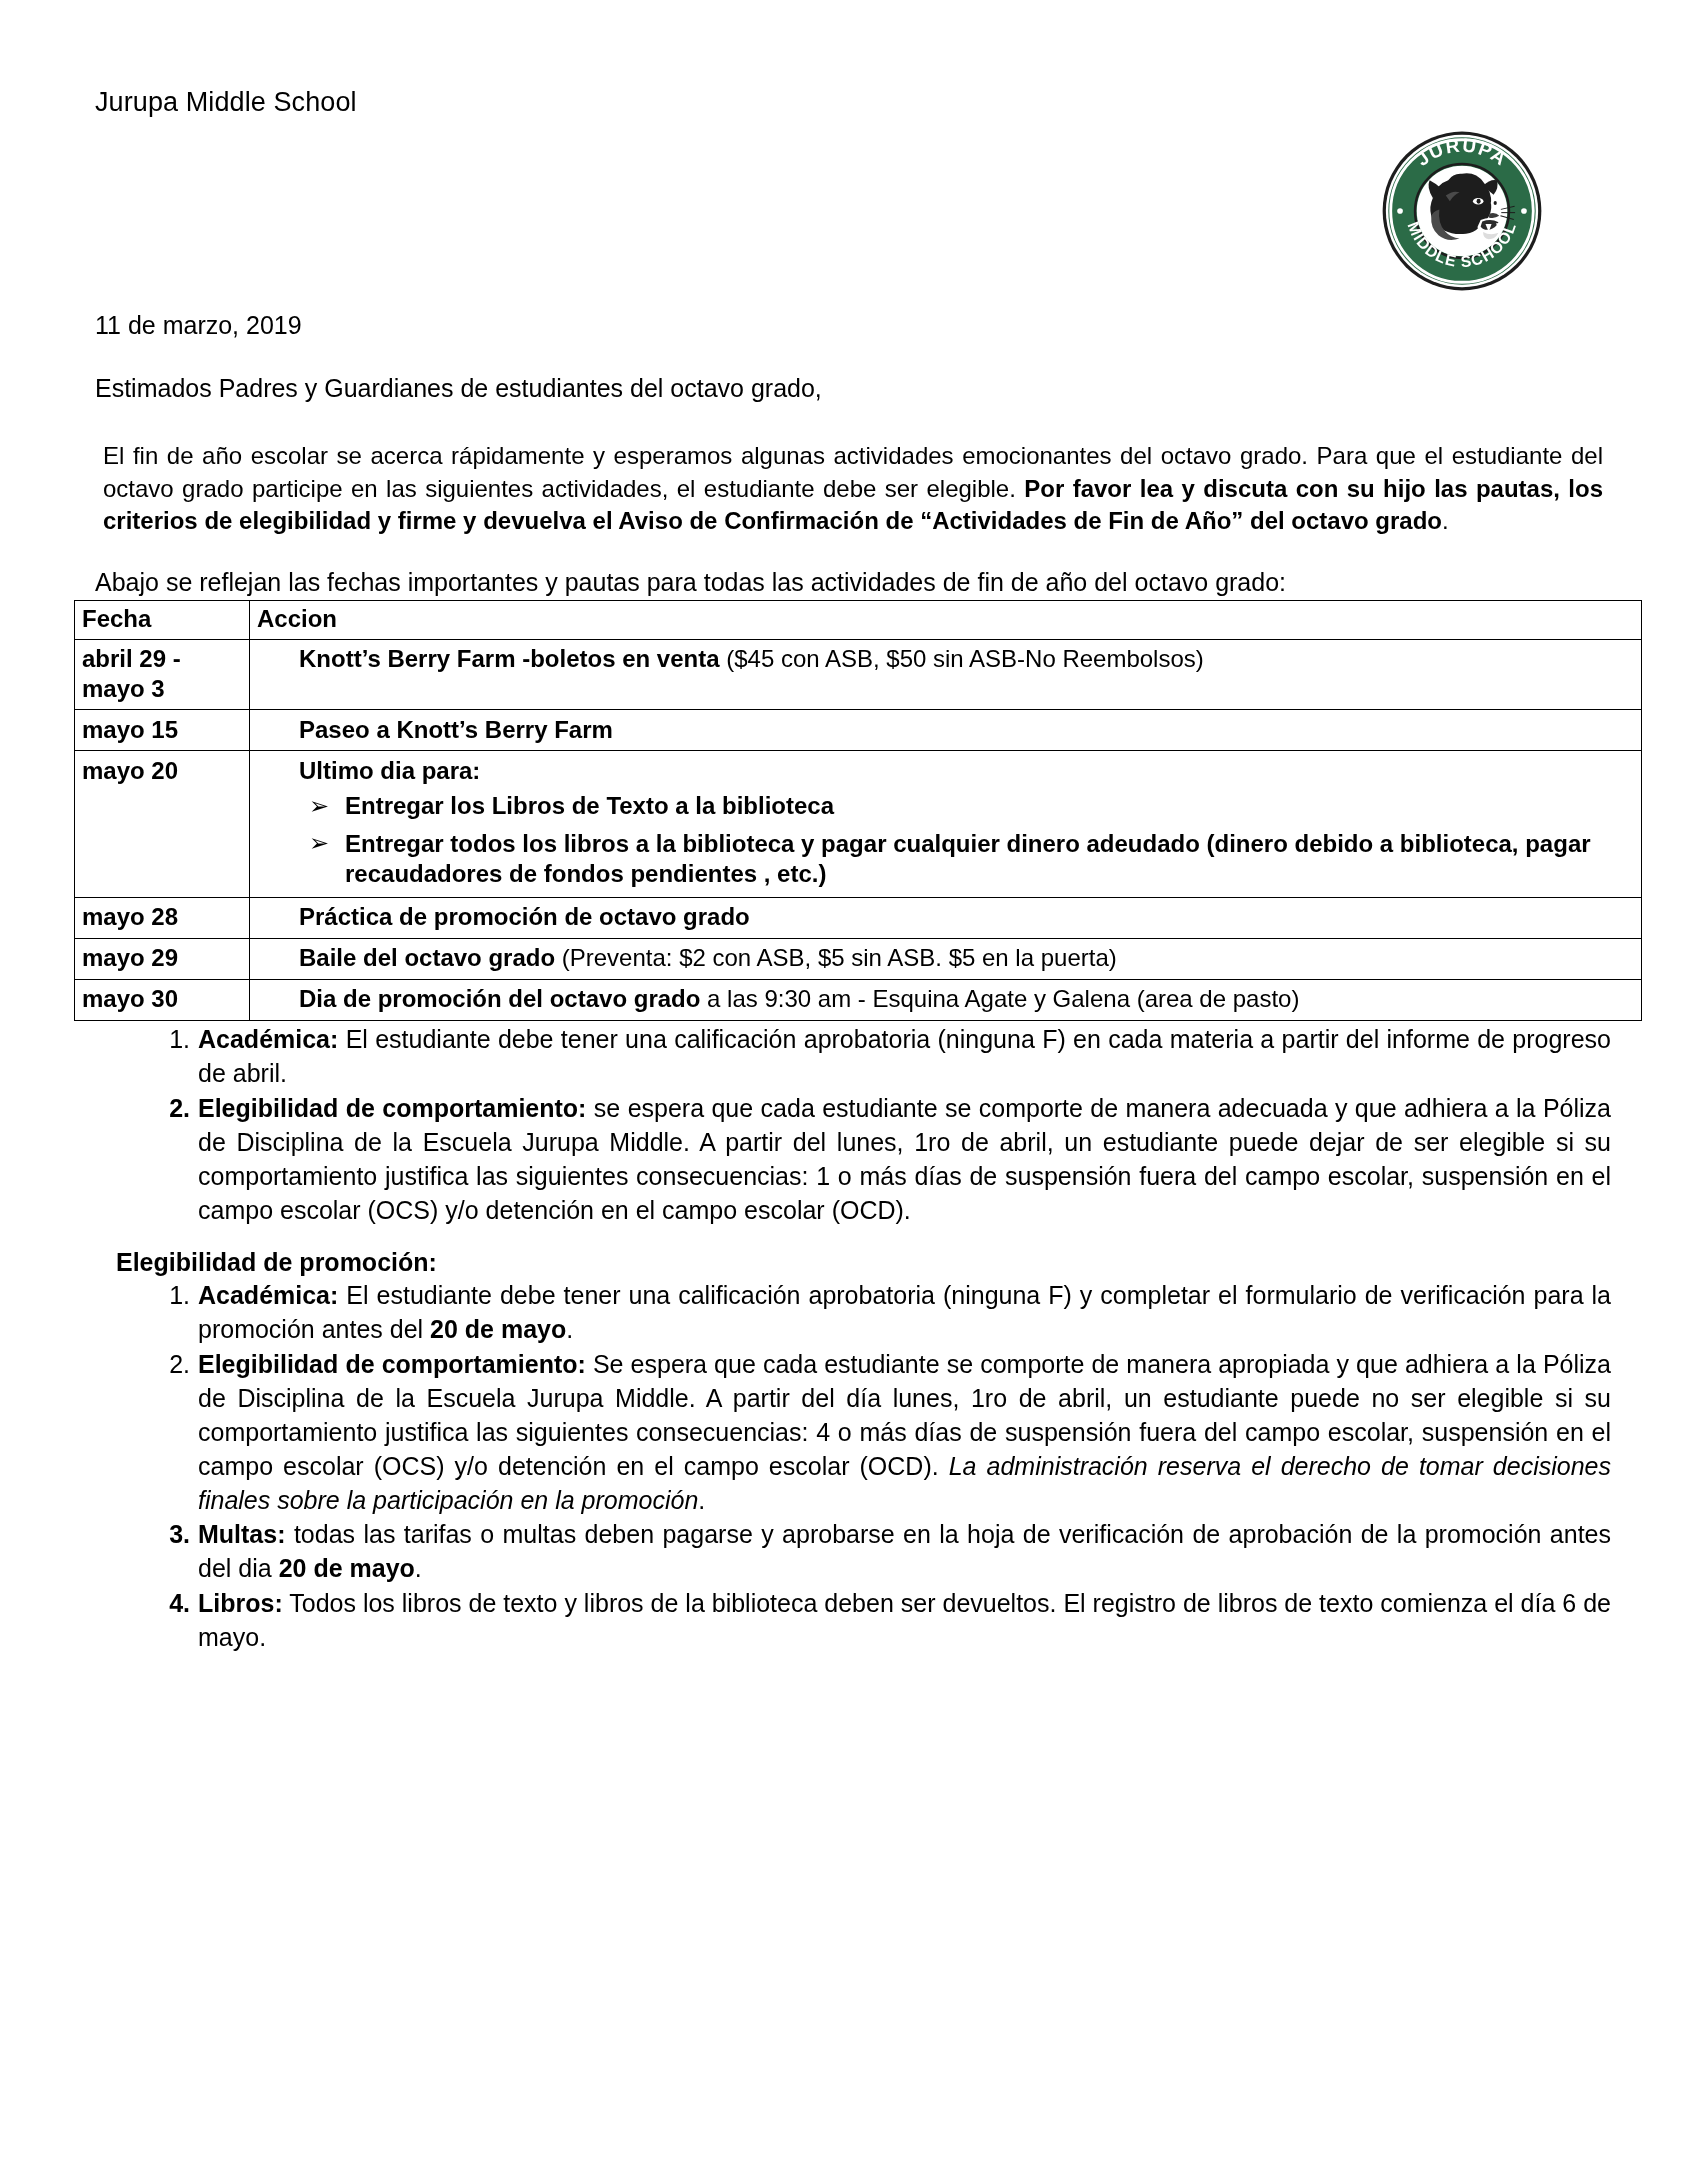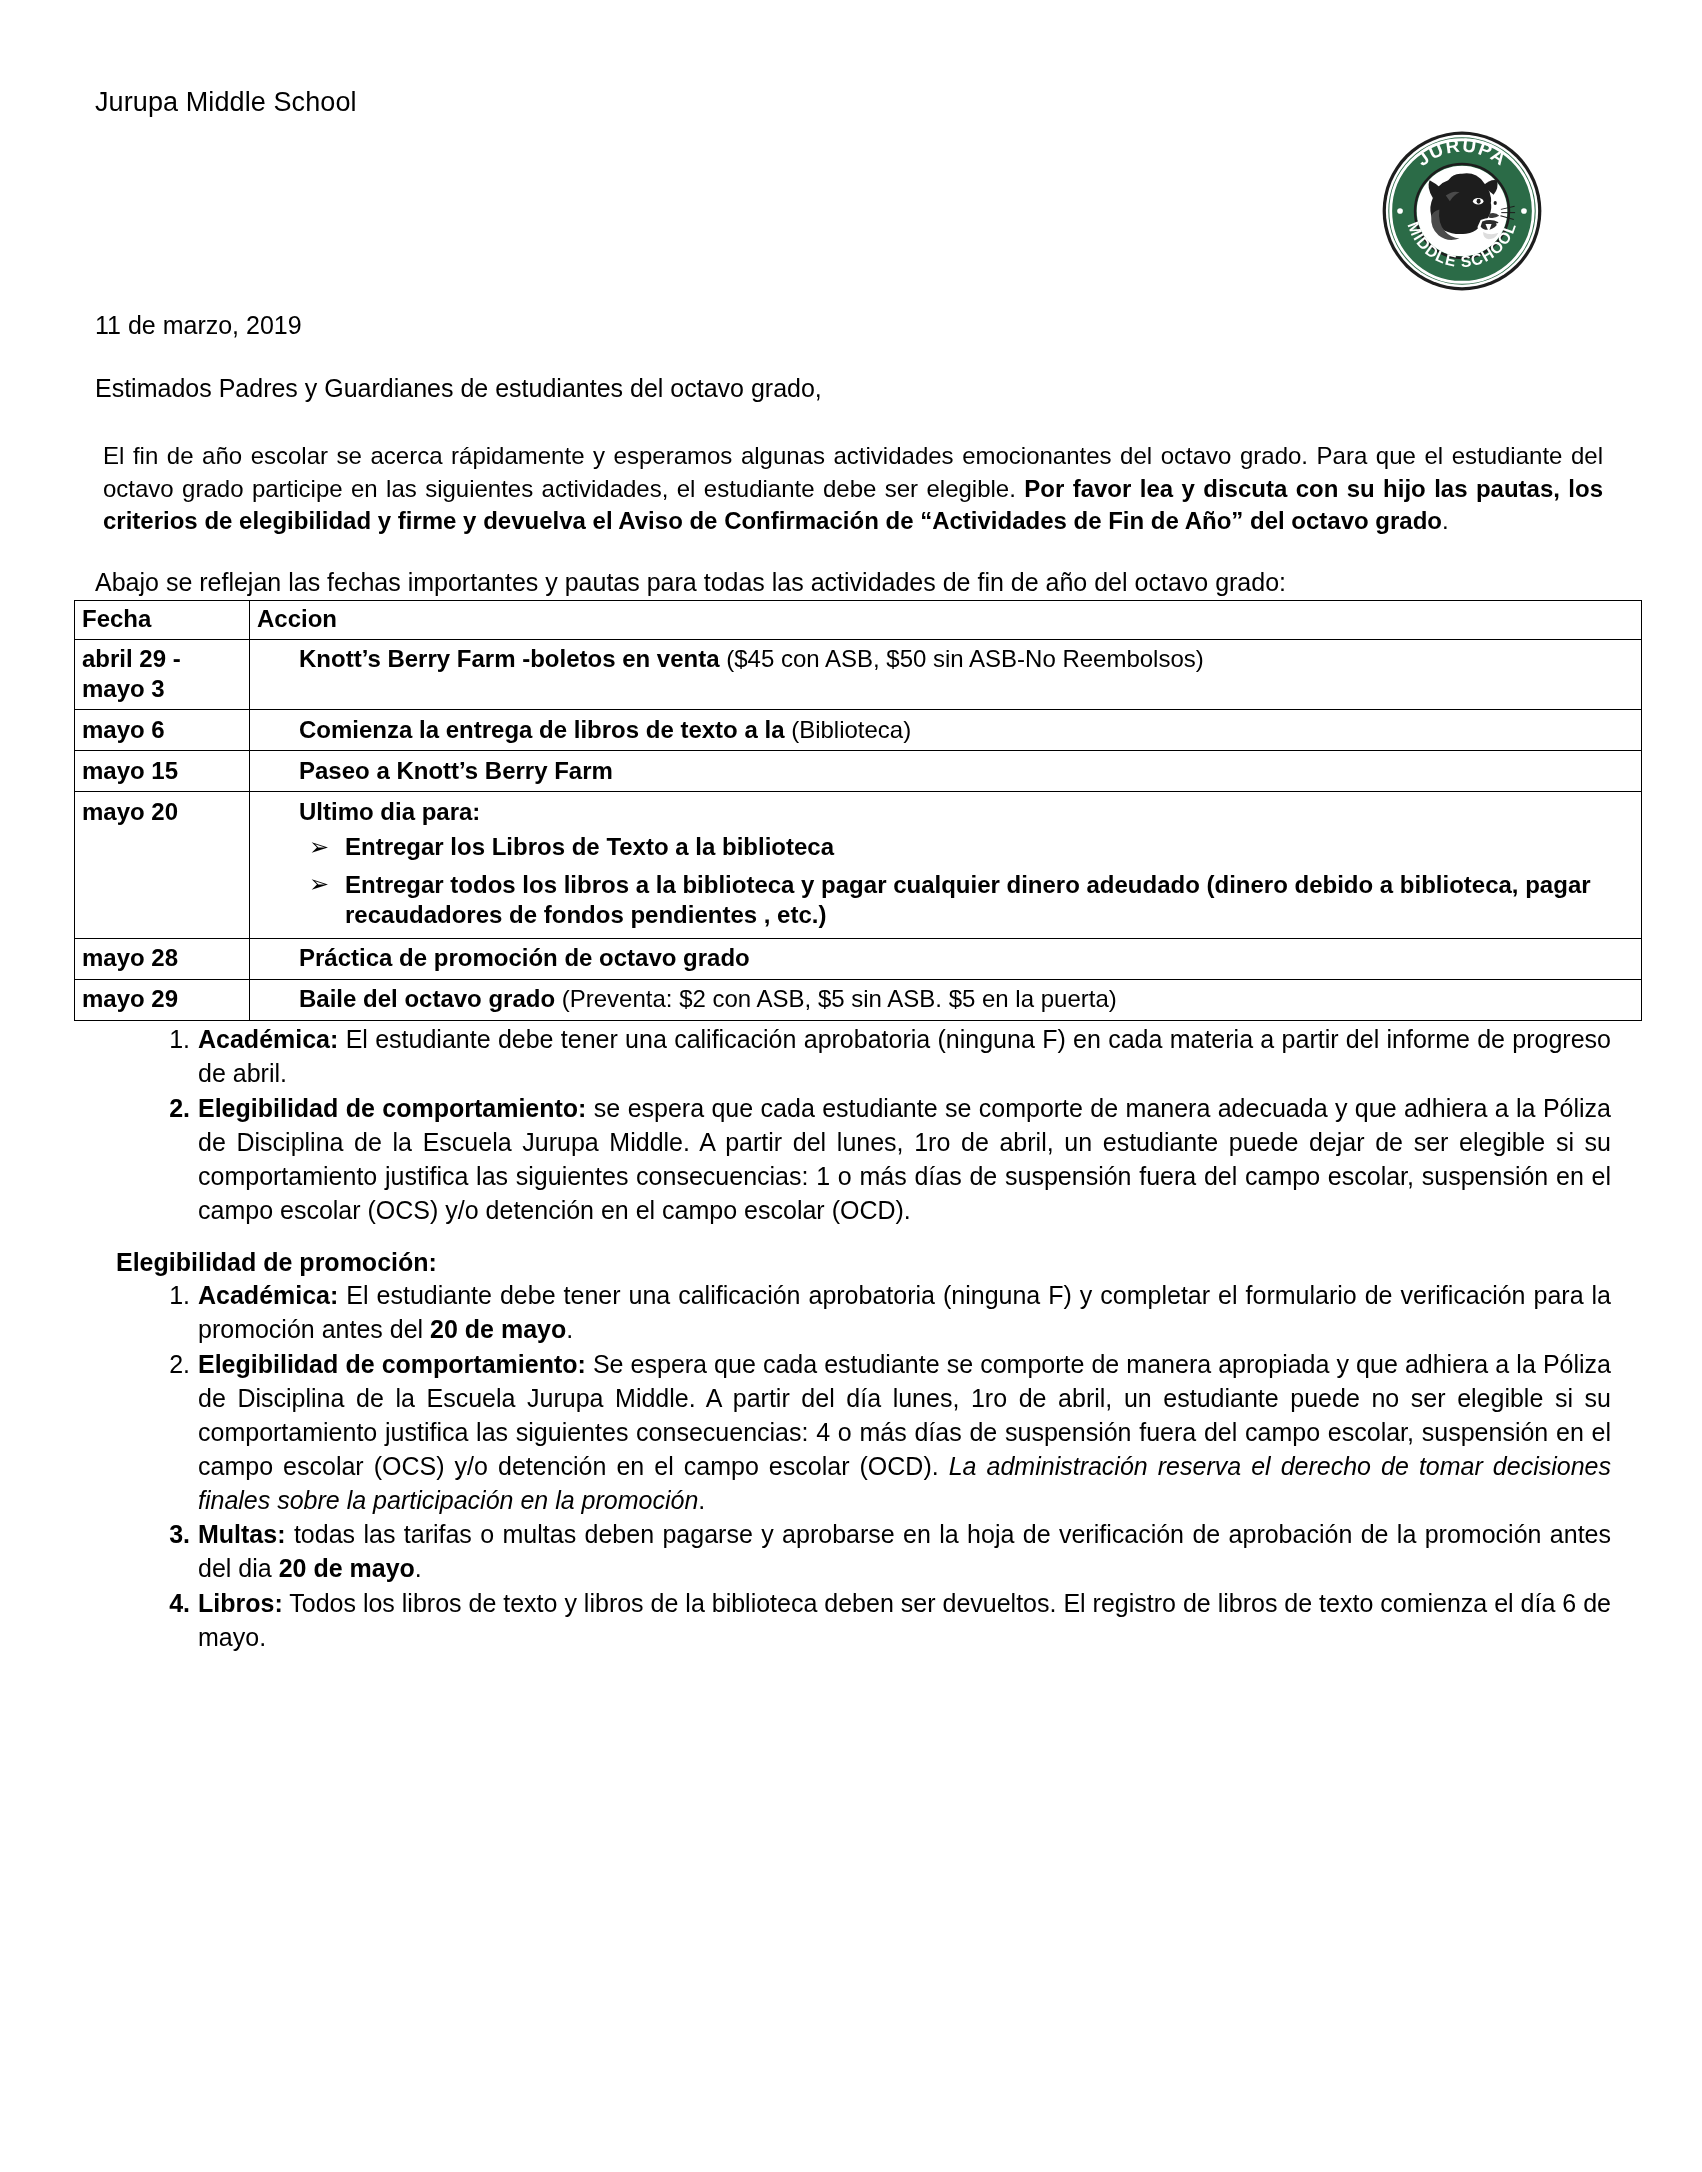--- a/index.html
+++ b/index.html
@@ -233,41 +233,41 @@
           <th>Fecha</th>
           <th>Accion</th>
         </tr>
       </thead>
       <tbody>
           <tr>
             <td class="date-cell">abril 29 - mayo 3</td>
             <td class="act-cell"><span class="lbl">Knott’s Berry Farm -boletos en venta</span><span> ($45 con ASB, $50 sin ASB-No Reembolsos)</span></td>
           </tr>
           <tr>
-            <td class="date-cell">mayo 6</td>
-            <td class="act-cell"><span class="lbl">Comienza la entrega de libros de texto a la</span><span> (Biblioteca)</span></td>
-          </tr>
-          <tr>
             <td class="date-cell">mayo 15</td>
             <td class="act-cell"><span class="lbl">Paseo a Knott’s Berry Farm</span></td>
           </tr>
           <tr>
             <td class="date-cell">mayo 20</td>
             <td class="act-cell"><span class="lbl">Ultimo dia para:</span><ul class="arrow">
                 <li><span class="arr">➢</span><span>Entregar los Libros de Texto a la biblioteca</span></li>
                 <li><span class="arr">➢</span><span>Entregar todos los libros a la biblioteca y pagar cualquier dinero adeudado (dinero debido a biblioteca, pagar recaudadores de fondos pendientes , etc.)</span></li>
               </ul></td>
           </tr>
           <tr>
             <td class="date-cell">mayo 28</td>
             <td class="act-cell"><span class="lbl">Práctica de promoción de octavo grado</span></td>
           </tr>
           <tr>
             <td class="date-cell">mayo 29</td>
             <td class="act-cell"><span class="lbl">Baile del octavo grado</span><span> (Preventa: $2 con ASB, $5 sin ASB. $5 en la puerta)</span></td>
+          </tr>
+          <tr>
+            <td class="date-cell">mayo 30</td>
+            <td class="act-cell"><span class="lbl">Dia de promoción del octavo grado</span><span> a las  9:30 am - Esquina  Agate y Galena (area de pasto)</span></td>
           </tr>
         </tbody>
     </table>
 
     <div>
         <ol class="num">
           <li><span class="mark plain">1.</span><span class="b">Académica:</span><span> El estudiante debe tener una calificación aprobatoria (ninguna F) en cada materia a partir del informe de progreso de abril.</span></li>
           <li><span class="mark">2.</span><span class="b">Elegibilidad de comportamiento:</span><span> se espera que cada estudiante se comporte de manera adecuada y que adhiera a la Póliza de Disciplina de la Escuela Jurupa Middle. A partir del lunes, 1ro de abril, un estudiante puede dejar de ser elegible si su comportamiento justifica las siguientes consecuencias: 1 o más días de suspensión fuera del campo escolar, suspensión en el campo escolar (OCS) y/o detención en el campo escolar (OCD).</span></li>
         </ol>
         <div class="sec-head">Elegibilidad de promoción:</div>

